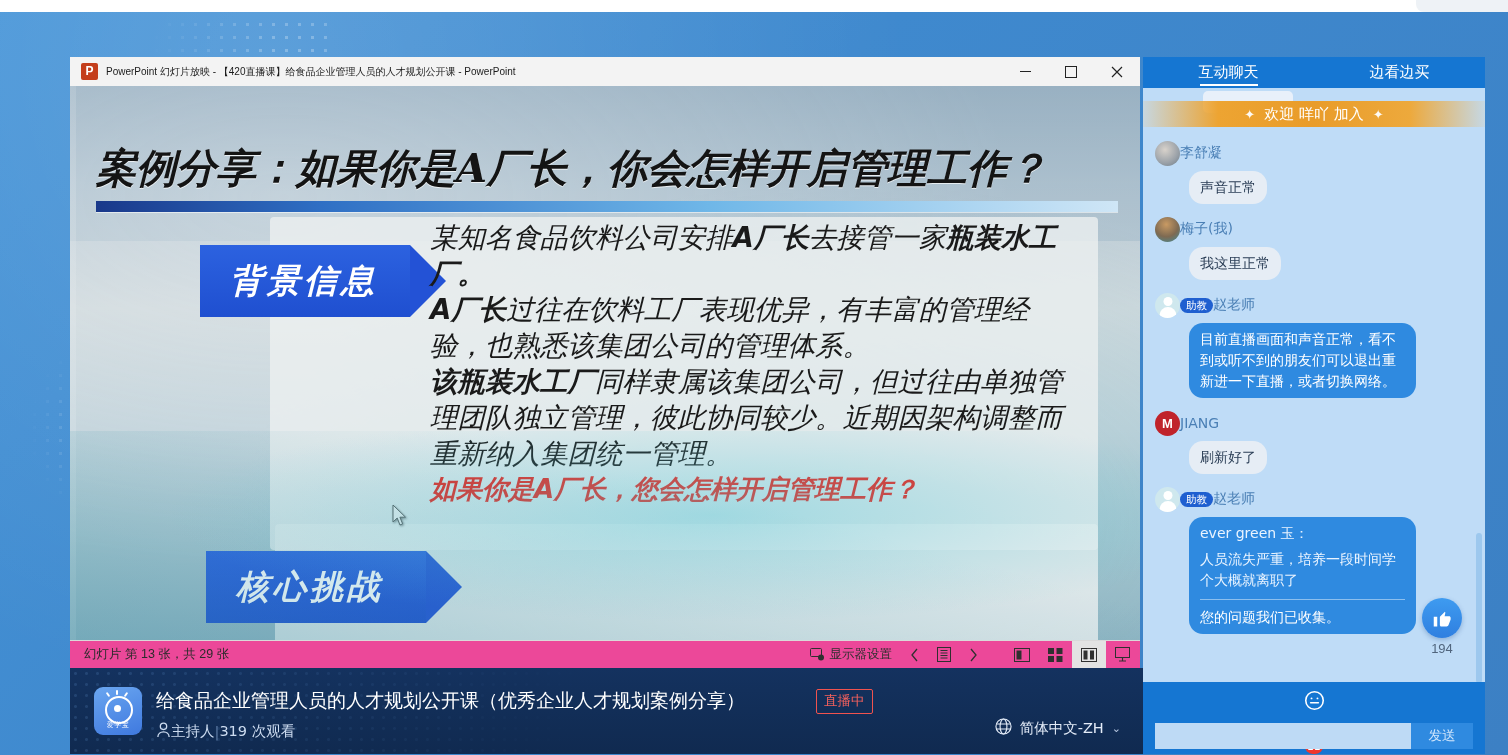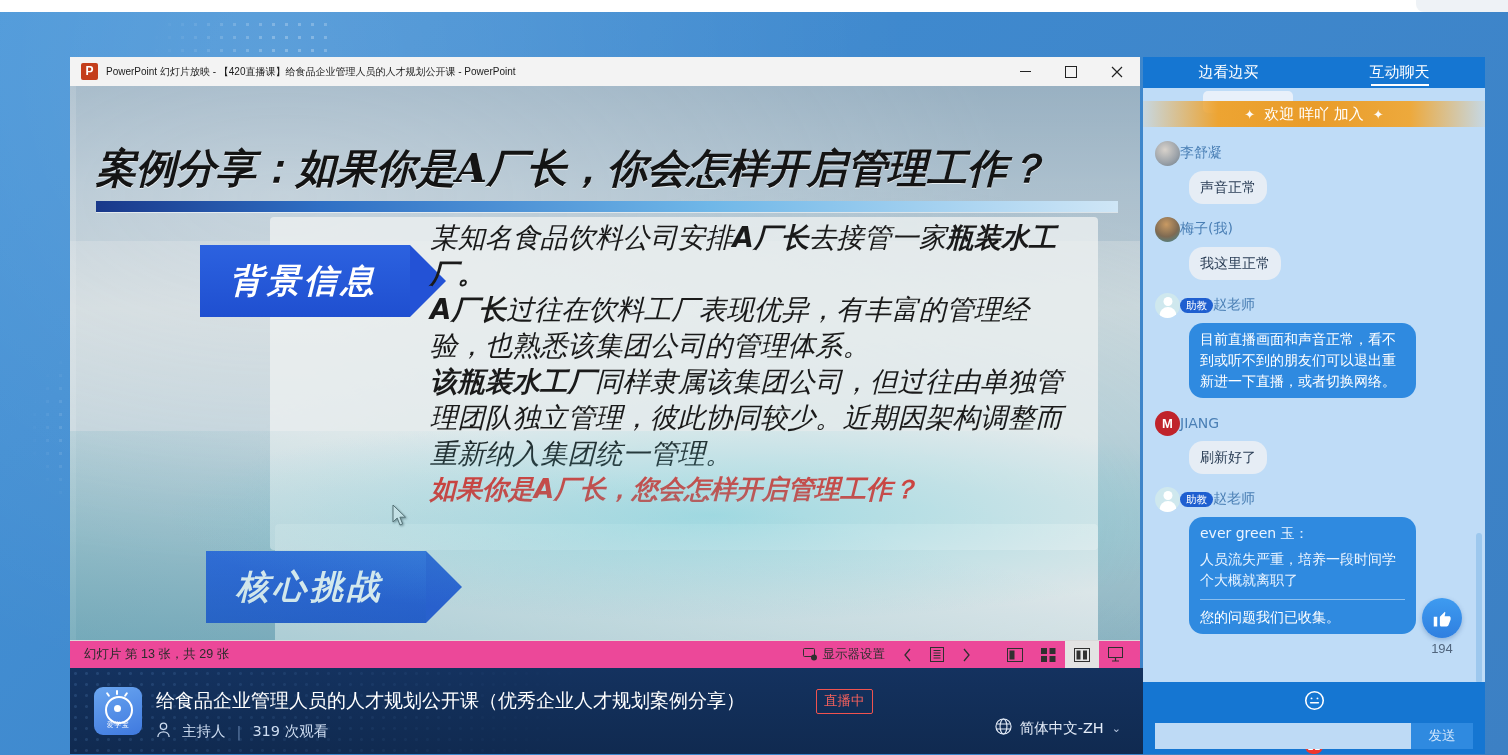--- a/index.html
+++ b/index.html
@@ -114,21 +114,21 @@
   #cursor{position:absolute;left:322px;top:418px;width:16px;height:24px;
     filter:drop-shadow(1px 1px 1px rgba(0,0,0,.45));}
 
   
   #ppt-status{
     position:absolute;left:0;bottom:0;width:1070px;height:27px;background:#ec4899;
     display:flex;align-items:center;font-size:12.5px;color:#2b2b2b;
     border-top:1px solid #d9d9d9;
   }
   #ppt-slidecount{margin-left:14px;}
-  #ppt-tools{margin-left:auto;display:flex;align-items:center;height:27px;padding-right:8px;}
+  #ppt-tools{margin-left:auto;display:flex;align-items:center;height:27px;padding-right:1px;}
   .pp-tool{display:flex;align-items:center;justify-content:center;height:27px;
     padding:0 9px;color:#303030;font-size:12.5px;}
   .pp-tool.active{background:#e3e3e3;}
   .pp-tool svg{display:block;}
 
   
   #chat{
     position:absolute;left:1143px;top:57px;width:342px;height:697px;
     background:#bfdcf7;display:flex;flex-direction:column;overflow:hidden;
   }
@@ -220,21 +220,21 @@
   #course-logo .pupil{position:absolute;left:20px;top:18px;width:7px;height:7px;
     border-radius:50%;background:#fff;}
   #course-logo .tick{position:absolute;width:2px;height:5px;background:#fff;border-radius:1px;}
   #course-logo .lbl{position:absolute;left:0;right:0;bottom:5px;text-align:center;
     color:#fff;font-size:7px;letter-spacing:.5px;}
   #course-title{position:absolute;left:86px;top:20px;color:#ffffff;font-size:19px;
     white-space:nowrap;font-family:"DejaVu Sans","Liberation Sans",sans-serif;}
   #live-badge{position:absolute;left:746px;top:21px;border:1px solid #f0534f;color:#f4615d;
     font-size:13.5px;padding:2px 7px 3px;border-radius:2px;
     font-family:"DejaVu Sans","Liberation Sans",sans-serif;}
-  #meta-row{position:absolute;left:86px;top:54px;display:flex;align-items:center;gap:11px;
+  #meta-row{position:absolute;left:86px;top:54px;display:flex;align-items:center;
     color:#cddcf0;font-size:14.5px;font-family:"DejaVu Sans","Liberation Sans",sans-serif;}
   #meta-row .sep{color:#5d7ba5;}
   #lang-select{position:absolute;right:22px;top:50px;display:flex;align-items:center;gap:8px;
     color:#e4ecf8;font-size:14.5px;font-family:"DejaVu Sans","Liberation Sans",sans-serif;}
   #lang-select .chev{font-size:11px;color:#b9c9e2;}
 </style>
 </head>
 <body>
 
 <div id="desktop">
@@ -354,25 +354,25 @@
         </div>
       </div>
     </div>
 
   </div>
 </div>
 
 <div id="chat">
 
   <div id="chat-tabs">
+    <div class="chat-tab active">
+      <span>互动聊天</span>
+    </div>
     <div class="chat-tab">
       <span>边看边买</span>
-    </div>
-    <div class="chat-tab active">
-      <span>互动聊天</span>
     </div>
   </div>
 
   <div id="chat-scroll">
 
     <div id="ghost-bubble"></div>
 
     <div id="welcome-banner">
       <span class="spark">✦</span>
       <span>欢迎 咩吖 加入</span>

